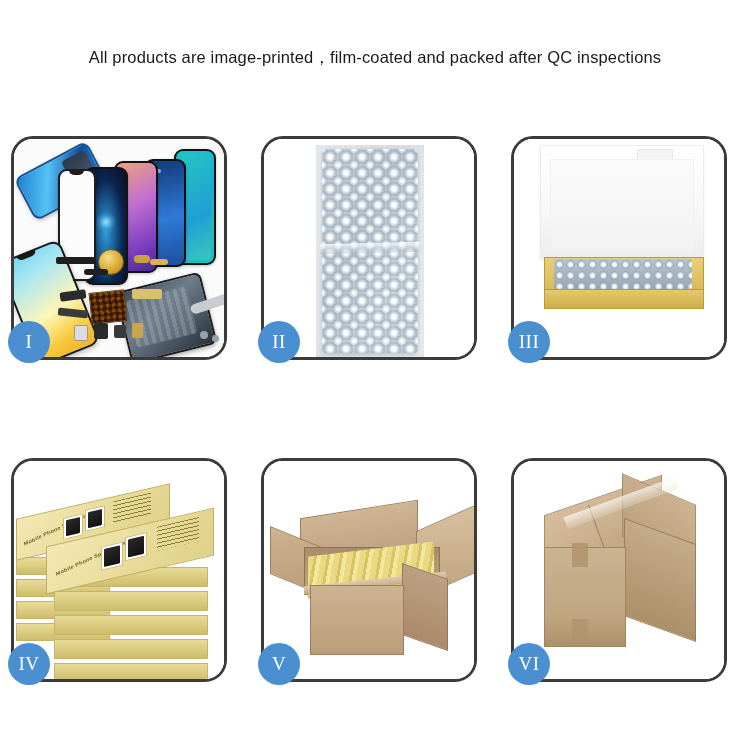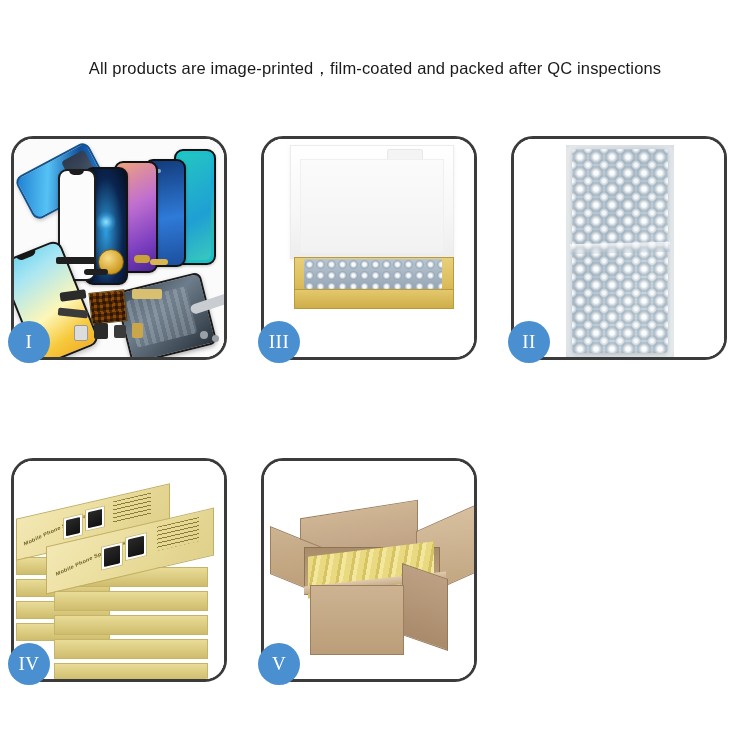--- a/index.html
+++ b/index.html
@@ -22,21 +22,21 @@
   }
   .title {
     font-size: 37px;
     font-weight: 500;
     letter-spacing: 1.6px;
     color: #111111;
     line-height: 1.1;
     white-space: nowrap;
   }
   .subtitle {
-    margin-top: 24px;
+    margin-top: 13px;
     font-size: 16.5px;
     font-weight: 400;
     letter-spacing: 0.15px;
     color: #1a1a1a;
     white-space: nowrap;
   }
 
   
   .grid {
     position: absolute;
@@ -396,42 +396,42 @@
         <div class="partbar pb11"></div>
         <div class="partbar pb12"></div>
         <div class="partbar pb13"></div>
       </div>
     </div>
     <div class="badge">I</div>
   </div>
 
   <div class="panel">
     <div class="panel-clip">
+      <div class="scene2">
+        <div class="wrapsheet"></div>
+        <div class="bubblecol"></div>
+        <div class="wrapfold"></div>
+      </div>
+    </div>
+    <div class="badge">II</div>
+  </div>
+
+  <div class="panel">
+    <div class="panel-clip">
       <div class="scene3">
         <div class="lid3">
           <div class="lid3-tab"></div>
         </div>
         <div class="lid3-inner"></div>
         <div class="tray3"></div>
         <div class="tray3-wrap"></div>
         <div class="tray3-front"></div>
       </div>
     </div>
     <div class="badge">III</div>
-  </div>
-
-  <div class="panel">
-    <div class="panel-clip">
-      <div class="scene2">
-        <div class="wrapsheet"></div>
-        <div class="bubblecol"></div>
-        <div class="wrapfold"></div>
-      </div>
-    </div>
-    <div class="badge">II</div>
   </div>
 
   <div class="panel">
     <div class="panel-clip">
       <div class="scene4">
 
         <div class="stackbox stk-edge" style="left:2px; top:74px; width:92px; height:16px;"></div>
         <div class="stackbox stk-edge" style="left:2px; top:96px; width:92px; height:16px;"></div>
         <div class="stackbox stk-edge" style="left:2px; top:118px; width:92px; height:16px;"></div>
         <div class="stackbox stk-edge" style="left:2px; top:140px; width:92px; height:16px;"></div>
@@ -479,14 +479,29 @@
         <div class="c5-inner"></div>
         <div class="c5-bars"></div>
         <div class="c5-rim"></div>
         <div class="c5-bodySide"></div>
         <div class="c5-bodyFront"></div>
       </div>
     </div>
     <div class="badge">V</div>
   </div>
 
+  <div class="panel">
+    <div class="panel-clip">
+      <div class="scene6">
+        <div class="c6-top"></div>
+        <div class="c6-top2"></div>
+        <div class="c6-seam"></div>
+        <div class="c6-tape"></div>
+        <div class="c6-side"></div>
+        <div class="c6-front"></div>
+        <div class="c6-tab1"></div>
+        <div class="c6-tab2"></div>
+      </div>
+    </div>
+    <div class="badge">VI</div>
+  </div>
 
 </div>
 
 </body></html>

